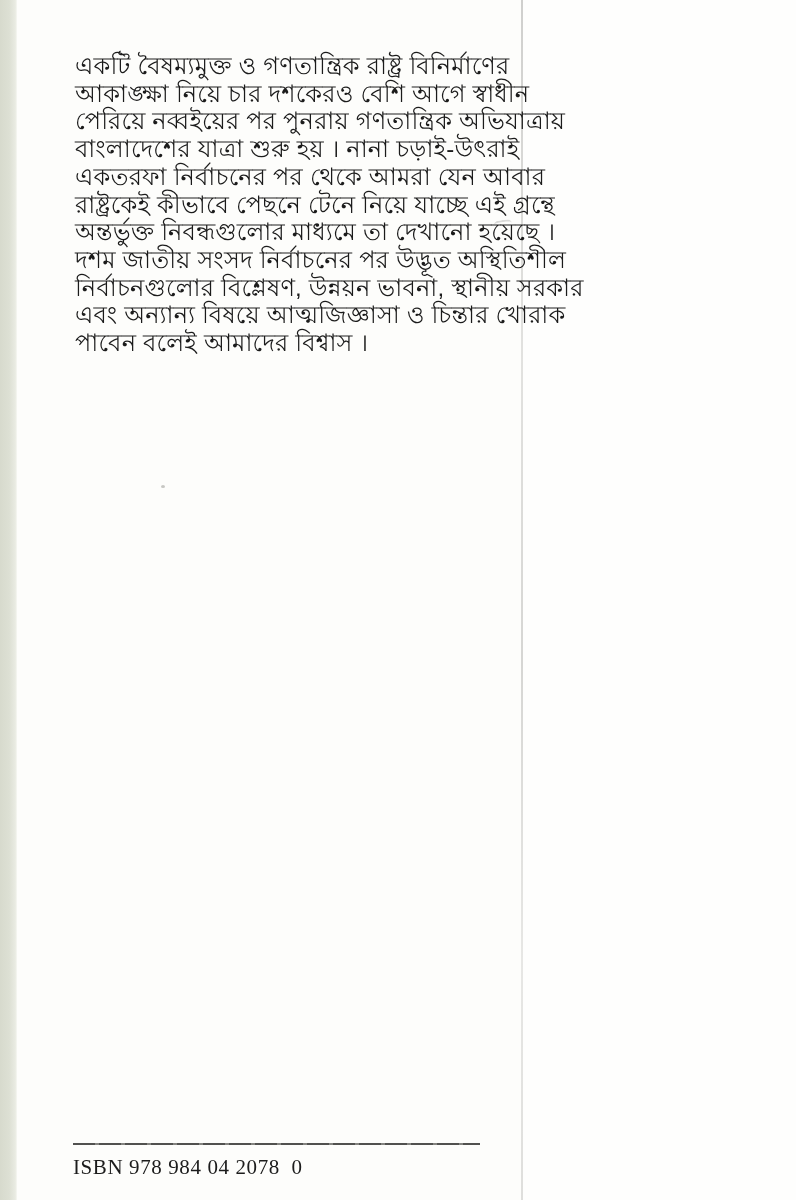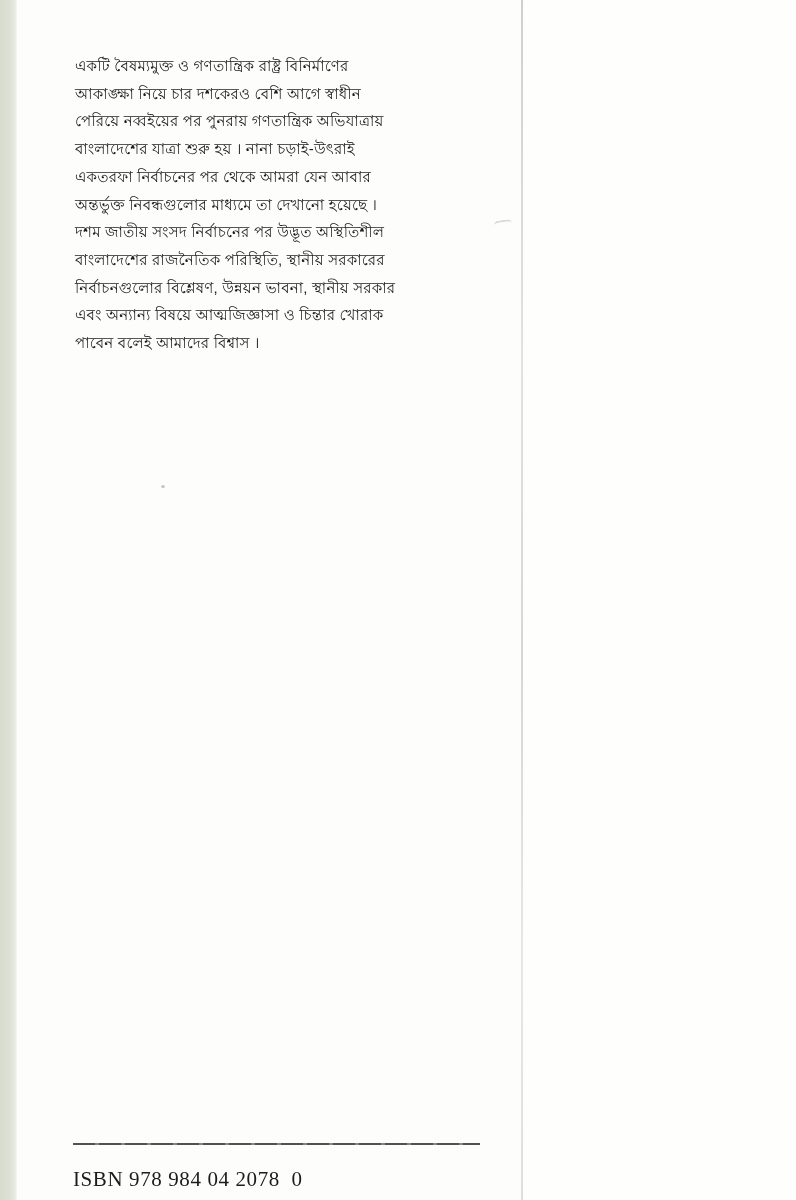--- a/index.html
+++ b/index.html
@@ -51,21 +51,21 @@
 
   .paragraph {
     position: absolute;
     left: 75px;
     top: 52px;
     width: 430px;
     color: #1b1b1b;
   }
 
   .text-line {
-    font-size: 15px;
+    font-size: 24px;
     line-height: 27.7px;
     letter-spacing: 0.2px;
     white-space: nowrap;
   }
 
   
   .speck {
     position: absolute;
     left: 161px; top: 485px;
     width: 4px; height: 3px;
@@ -95,21 +95,21 @@
     width: 407px;
     height: 2px;
     
     background: repeating-linear-gradient(90deg,
       #3e3e3c 0px, #3e3e3c 22px,
       #777773 22px, #777773 26px);
     opacity: 0.9;
   }
 
   .isbn-text {
-    margin-top: 22px;
+    margin-top: 10px;
     font-family: "Liberation Serif", serif;
     font-size: 21px;
     letter-spacing: 0.6px;
     color: #1c1c1c;
     white-space: pre;
   }
 </style>
 </head>
 <body>
 
@@ -118,23 +118,23 @@
   <div class="edge-strip"></div>
   <div class="right-panel-tone"></div>
   <div class="crease"></div>
 
   <div class="paragraph">
     <div class="text-line">একটি বৈষম্যমুক্ত ও গণতান্ত্রিক রাষ্ট্র বিনির্মাণের</div>
     <div class="text-line">আকাঙ্ক্ষা নিয়ে চার দশকেরও বেশি আগে স্বাধীন</div>
     <div class="text-line">পেরিয়ে নব্বইয়ের পর পুনরায় গণতান্ত্রিক অভিযাত্রায়</div>
     <div class="text-line">বাংলাদেশের যাত্রা শুরু হয় । নানা চড়াই-উৎরাই</div>
     <div class="text-line">একতরফা নির্বাচনের পর থেকে আমরা যেন আবার</div>
+    <div class="text-line">রাষ্ট্রকেই কীভাবে পেছনে টেনে নিয়ে যাচ্ছে এই গ্রন্থে</div>
     <div class="text-line">অন্তর্ভুক্ত নিবন্ধগুলোর মাধ্যমে তা দেখানো হয়েছে ।</div>
     <div class="text-line">দশম জাতীয় সংসদ নির্বাচনের পর উদ্ভূত অস্থিতিশীল</div>
-    <div class="text-line">বাংলাদেশের রাজনৈতিক পরিস্থিতি, স্থানীয় সরকারের</div>
     <div class="text-line">নির্বাচনগুলোর বিশ্লেষণ, উন্নয়ন ভাবনা, স্থানীয় সরকার</div>
     <div class="text-line">এবং অন্যান্য বিষয়ে আত্মজিজ্ঞাসা ও চিন্তার খোরাক</div>
     <div class="text-line">পাবেন বলেই আমাদের বিশ্বাস ।</div>
   </div>
 
   <div class="speck"></div>
   <div class="smudge"></div>
 
   <div class="isbn-block">
     <div class="isbn-rule"></div>

